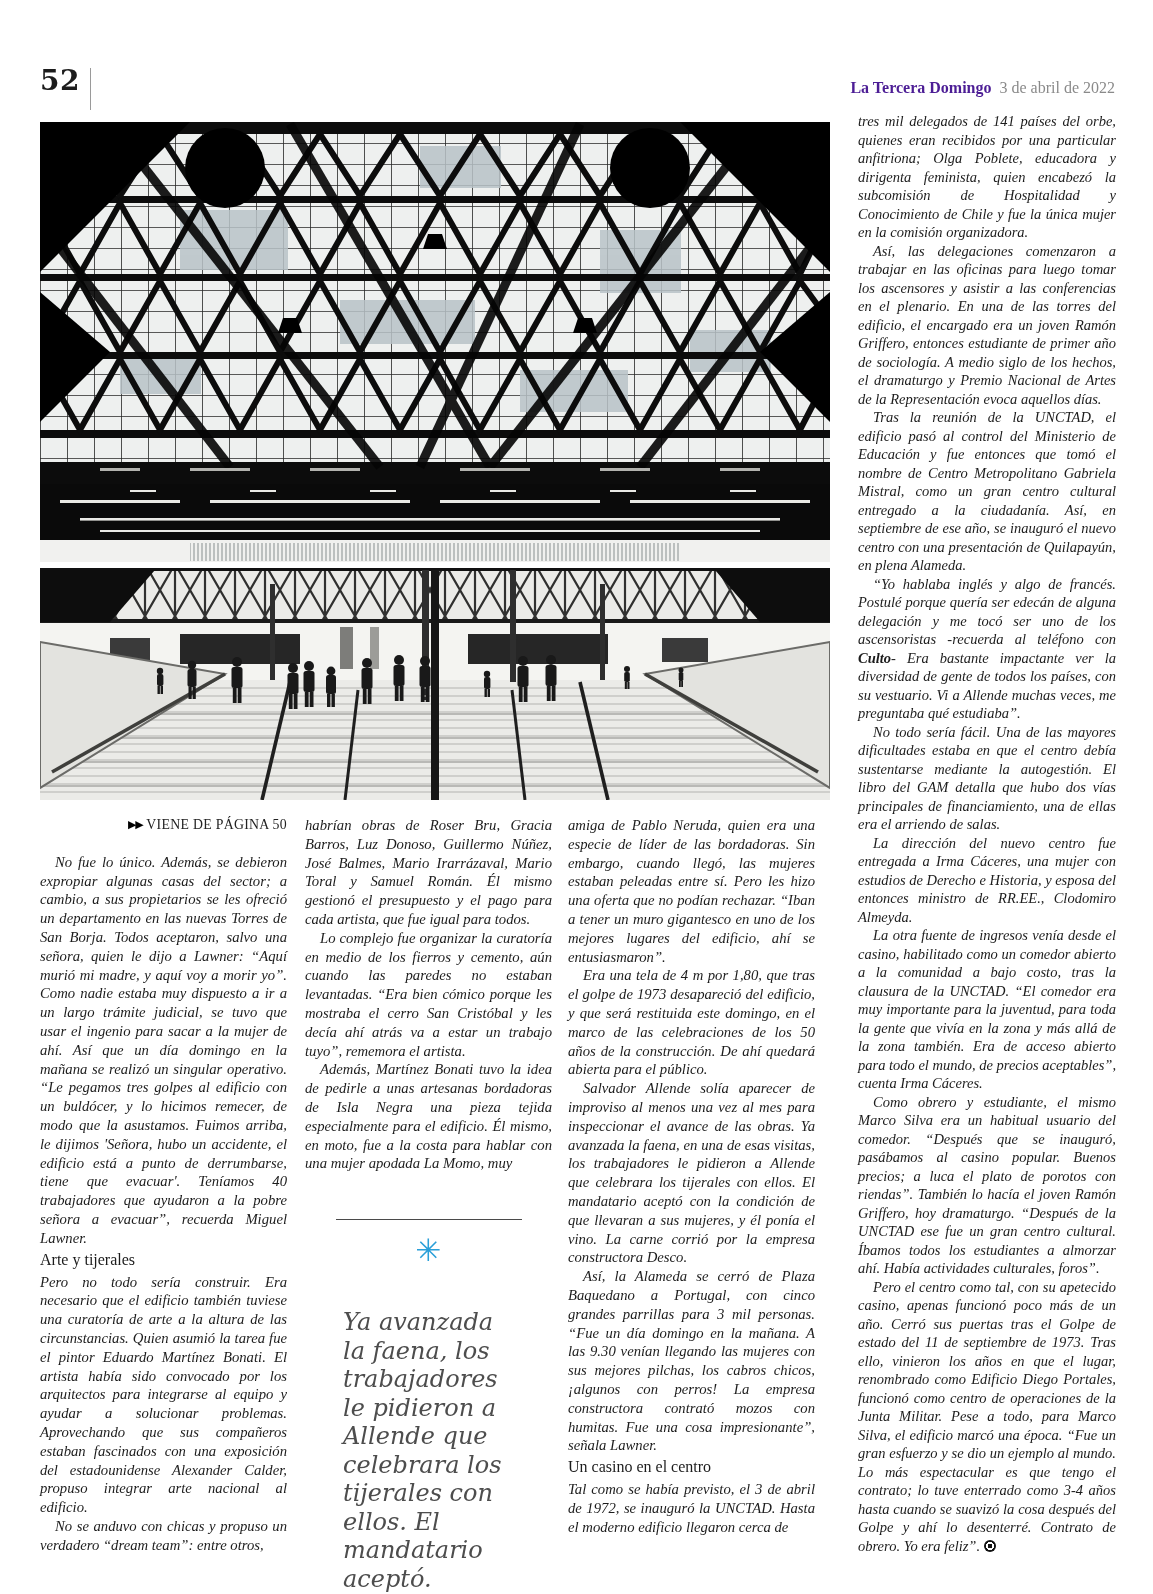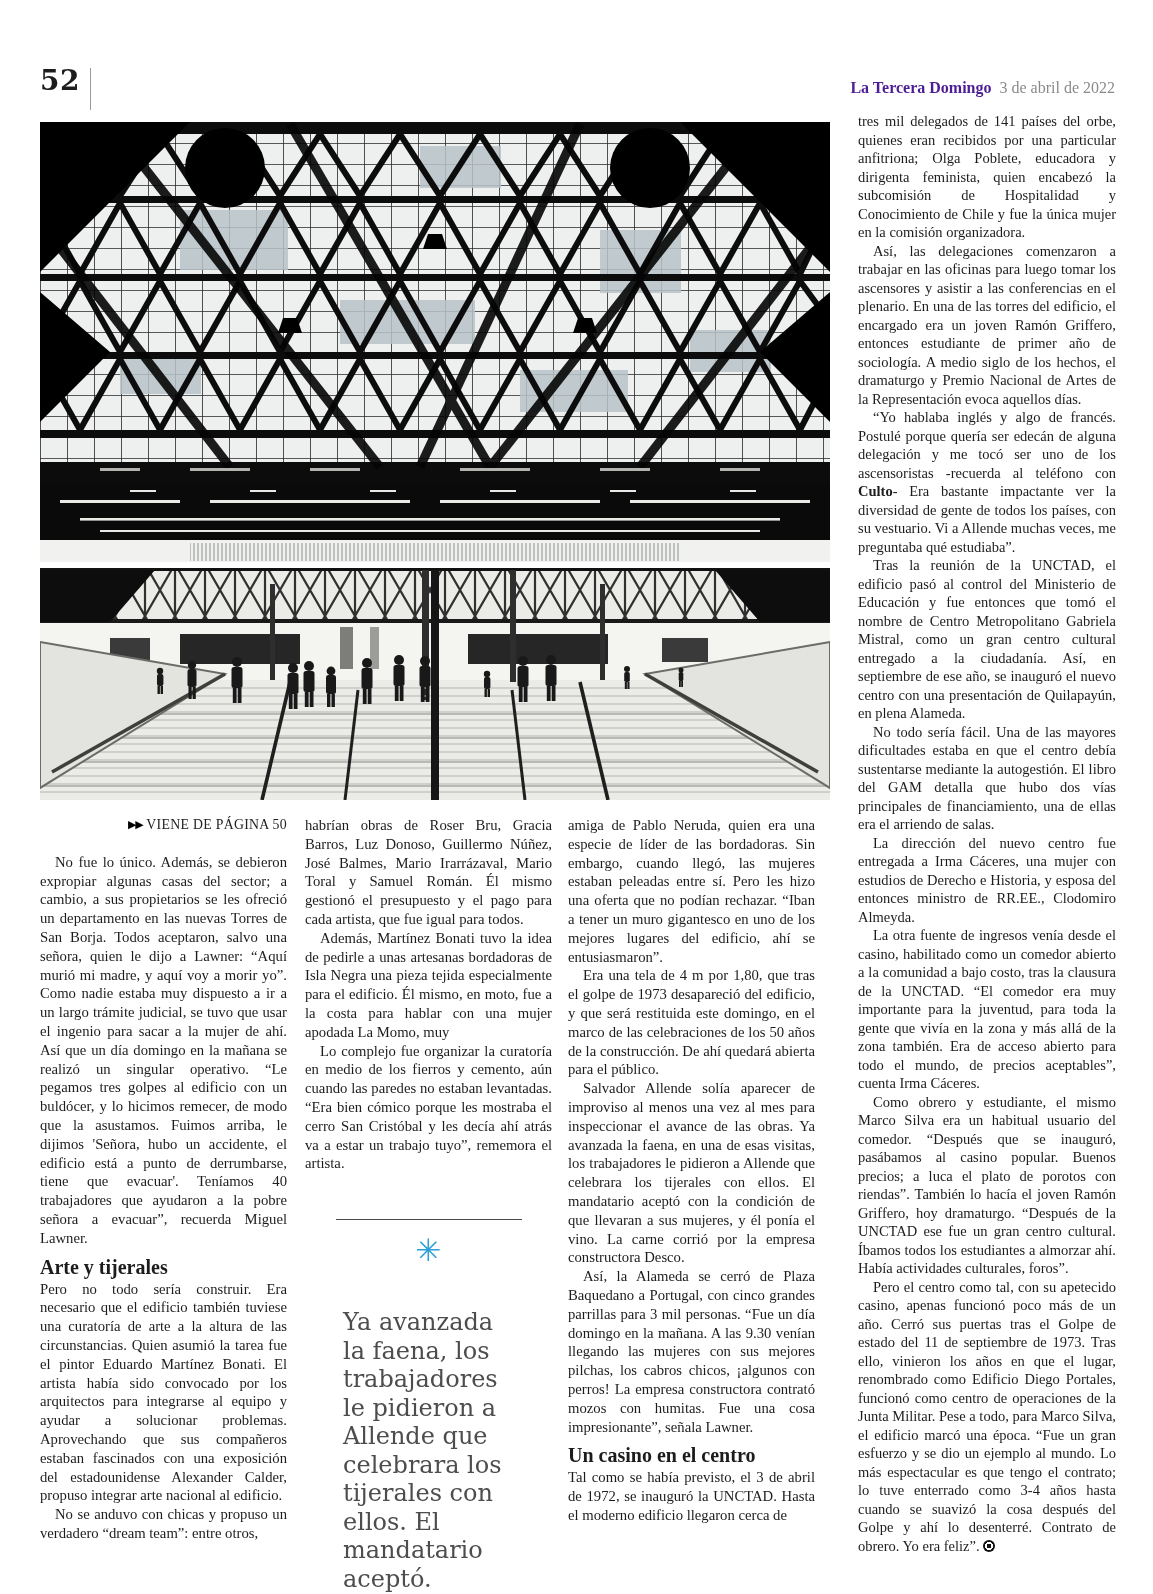--- a/index.html
+++ b/index.html
@@ -24,23 +24,23 @@
   
   .colwrap{position:absolute;left:40px;top:816px;width:792px;}
   .col{position:absolute;top:0;width:247px;font-size:14.7px;line-height:18.8px;
        text-align:justify;hyphens:auto;}
   .col-1{left:0;}
   .col-2{left:265px;}
   .col-3{left:528px;}
   .col-right{position:absolute;left:858px;top:112px;width:258px;
        font-size:14.5px;line-height:18.5px;text-align:justify;hyphens:auto;}
 
-  p{margin:0;}
+  p{margin:0;font-style:italic;}
   p.indent{text-indent:15px;}
-  .subhead{font-weight:bold;font-size:20px;line-height:20px;margin:9px 0 3px;text-align:left;}
+  .subhead{font-weight:normal;font-size:16px;line-height:20px;margin:2px 0 3px;text-align:left;}
 
   .jump{font-size:13.8px;letter-spacing:.3px;margin-bottom:18px;text-align:right;color:#222;}
   .jump-marker{font-size:11px;letter-spacing:-1px;position:relative;top:-1px;color:#000;}
 
   
   .pullquote{margin-top:46px;}
   .pq-rule-top{width:186px;height:0;border-top:1px solid #4a4a4a;margin:0 auto;}
   .pq-asterisk{text-align:center;color:#2a9fd8;font-size:31px;line-height:31px;margin-top:15px;
     font-family:"DejaVu Sans",sans-serif;}
   .pq-text{margin:42px 0 0 38px;width:178px;text-align:left;text-indent:0;
@@ -259,22 +259,22 @@
         <span>VIENE DE PÁGINA  50</span>
       </div>
       <p class="indent">No fue lo único. Además, se debieron expropiar algunas casas del sector; a cambio, a sus propietarios se les ofreció un departamento en las nuevas Torres de San Borja. Todos aceptaron, salvo una señora, quien le dijo a Lawner: “Aquí murió mi madre, y aquí voy a morir yo”. Como nadie estaba muy dispuesto a ir a un largo trámite judicial, se tuvo que usar el ingenio para sacar a la mujer de ahí. Así que un día domingo en la mañana se realizó un singular operativo. “Le pegamos tres golpes al edificio con un buldócer, y lo hicimos remecer, de modo que la asustamos. Fuimos arriba, le dijimos 'Señora, hubo un accidente, el edificio está a punto de derrumbarse, tiene que evacuar'. Teníamos 40 trabajadores que ayudaron a la pobre señora a evacuar”, recuerda Miguel Lawner.</p>
       <h3 class="subhead">Arte y tijerales</h3>
       <p>Pero no todo sería construir. Era necesario que el edificio también tuviese una curatoría de arte a la altura de las circunstancias. Quien asumió la tarea fue el pintor Eduardo Martínez Bonati. El artista había sido convocado por los arquitectos para integrarse al equipo y ayudar a solucionar problemas. Aprovechando que sus compañeros estaban fascinados con una exposición del estadounidense Alexander Calder, propuso integrar arte nacional al edificio.</p>
       <p class="indent">No se anduvo con chicas y propuso un verdadero “dream team”: entre otros,</p>
     </div>
 
     <div class="col col-2">
       <p>habrían obras de Roser Bru, Gracia Barros, Luz Donoso, Guillermo Núñez, José Balmes, Mario Irarrázaval, Mario Toral y Samuel Román. Él mismo gestionó el presupuesto y el pago para cada artista, que fue igual para todos.</p>
+      <p class="indent">Lo complejo fue organizar la curatoría en medio de los fierros y cemento, aún cuando las paredes no estaban levantadas. “Era bien cómico porque les mostraba el cerro San Cristóbal y les decía ahí atrás va a estar un trabajo tuyo”, rememora el artista.</p>
       <p class="indent">Además, Martínez Bonati tuvo la idea de pedirle a unas artesanas bordadoras de Isla Negra una pieza tejida especialmente para el edificio. Él mismo, en moto, fue a la costa para hablar con una mujer apodada La Momo, muy</p>
-      <p class="indent">Lo complejo fue organizar la curatoría en medio de los fierros y cemento, aún cuando las paredes no estaban levantadas. “Era bien cómico porque les mostraba el cerro San Cristóbal y les decía ahí atrás va a estar un trabajo tuyo”, rememora el artista.</p>
       <div class="pullquote">
         <div class="pq-rule-top"></div>
         <div class="pq-asterisk">✳</div>
         <p class="pq-text">Ya avanzada la faena, los trabajadores le pidieron a Allende que celebrara los tijerales con ellos. El mandatario aceptó.</p>
 
       </div>
     </div>
 
     <div class="col col-3">
       <p>amiga de Pablo Neruda, quien era una especie de líder de las bordadoras. Sin embargo, cuando llegó, las mujeres estaban peleadas entre sí. Pero les hizo una oferta que no podían rechazar. “Iban a tener un muro gigantesco en uno de los mejores lugares del edificio, ahí se entusiasmaron”.</p>
@@ -282,22 +282,22 @@
       <p class="indent">Salvador Allende solía aparecer de improviso al menos una vez al mes para inspeccionar el avance de las obras. Ya avanzada la faena, en una de esas visitas, los trabajadores le pidieron a Allende que celebrara los tijerales con ellos. El mandatario aceptó con la condición de que llevaran a sus mujeres, y él ponía el vino. La carne corrió por la empresa constructora Desco.</p>
       <p class="indent">Así, la Alameda se cerró de Plaza Baquedano a Portugal, con cinco grandes parrillas para 3 mil personas. “Fue un día domingo en la mañana. A las 9.30 venían llegando las mujeres con sus mejores pilchas, los cabros chicos, ¡algunos con perros! La empresa constructora contrató mozos con humitas. Fue una cosa impresionante”, señala Lawner.</p>
       <h3 class="subhead">Un casino en el centro</h3>
       <p>Tal como se había previsto, el 3 de abril de 1972, se inauguró la UNCTAD. Hasta el moderno edificio llegaron cerca de</p>
     </div>
   </div>
 
   <div class="col-right">
     <p>tres mil delegados de 141 países del orbe, quienes eran recibidos por una particular anfitriona; Olga Poblete, educadora y dirigenta feminista, quien encabezó la subcomisión de Hospitalidad y Conocimiento de Chile y fue la única mujer en la comisión organizadora.</p>
     <p class="indent">Así, las delegaciones comenzaron a trabajar en las oficinas para luego tomar los ascensores y asistir a las conferencias en el plenario. En una de las torres del edificio, el encargado era un joven Ramón Griffero, entonces estudiante de primer año de sociología. A medio siglo de los hechos, el dramaturgo y Premio Nacional de Artes de la Representación evoca aquellos días.</p>
+    <p class="indent">Tras la reunión de la UNCTAD, el edificio pasó al control del Ministerio de Educación y fue entonces que tomó el nombre de Centro Metropolitano Gabriela Mistral, como un gran centro cultural entregado a la ciudadanía. Así, en septiembre de ese año, se inauguró el nuevo centro con una presentación de Quilapayún, en plena Alameda.</p>
     <p class="indent"><span>“Yo hablaba inglés y algo de francés. Postulé porque quería ser edecán de alguna delegación y me tocó ser uno de los ascensoristas -recuerda al teléfono con </span><b>Culto</b><span>- Era bastante impactante ver la diversidad de gente de todos los países, con su vestuario.  Vi a Allende muchas veces, me preguntaba qué estudiaba”.</span></p>
-    <p class="indent">Tras la reunión de la UNCTAD, el edificio pasó al control del Ministerio de Educación y fue entonces que tomó el nombre de Centro Metropolitano Gabriela Mistral, como un gran centro cultural entregado a la ciudadanía. Así, en septiembre de ese año, se inauguró el nuevo centro con una presentación de Quilapayún, en plena Alameda.</p>
     <p class="indent">No todo sería fácil. Una de las mayores dificultades estaba en que el centro debía sustentarse mediante la autogestión. El libro del GAM detalla que hubo dos vías principales de financiamiento, una de ellas era el arriendo de salas.</p>
     <p class="indent">La dirección del nuevo centro fue entregada a Irma Cáceres, una mujer con estudios de Derecho e Historia, y esposa del entonces ministro de RR.EE., Clodomiro Almeyda.</p>
     <p class="indent">La otra fuente de ingresos venía desde el casino, habilitado como un comedor abierto a la comunidad a bajo costo, tras la clausura de la UNCTAD. “El comedor era muy importante para la juventud, para toda la gente que vivía en la zona y más allá de la zona también. Era de acceso abierto para todo el mundo, de precios aceptables”, cuenta Irma Cáceres.</p>
     <p class="indent">Como obrero y estudiante, el mismo Marco Silva era un habitual usuario del comedor. “Después que se inauguró, pasábamos al casino popular. Buenos precios; a luca el plato de porotos con riendas”. También lo hacía el joven Ramón Griffero, hoy dramaturgo. “Después de la UNCTAD ese fue un gran centro cultural. Íbamos todos los estudiantes a almorzar ahí. Había actividades culturales, foros”.</p>
     <p class="indent"><span>Pero el centro como tal, con su apetecido casino, apenas funcionó poco más de un año. Cerró sus puertas tras el Golpe de estado del 11 de septiembre de 1973. Tras ello, vinieron los años en que el lugar, renombrado como Edificio Diego Portales, funcionó como centro de operaciones de la Junta Militar. Pese a todo, para Marco Silva, el edificio marcó una época. “Fue un gran esfuerzo y se dio un ejemplo al mundo. Lo más espectacular es que tengo el contrato; lo tuve enterrado como 3-4 años hasta cuando se suavizó la cosa después del Golpe y ahí lo desenterré. Contrato de obrero. Yo era feliz”.</span> <span class="endmark"></span></p>
   </div>
 
 </div>
 
 </body></html>

